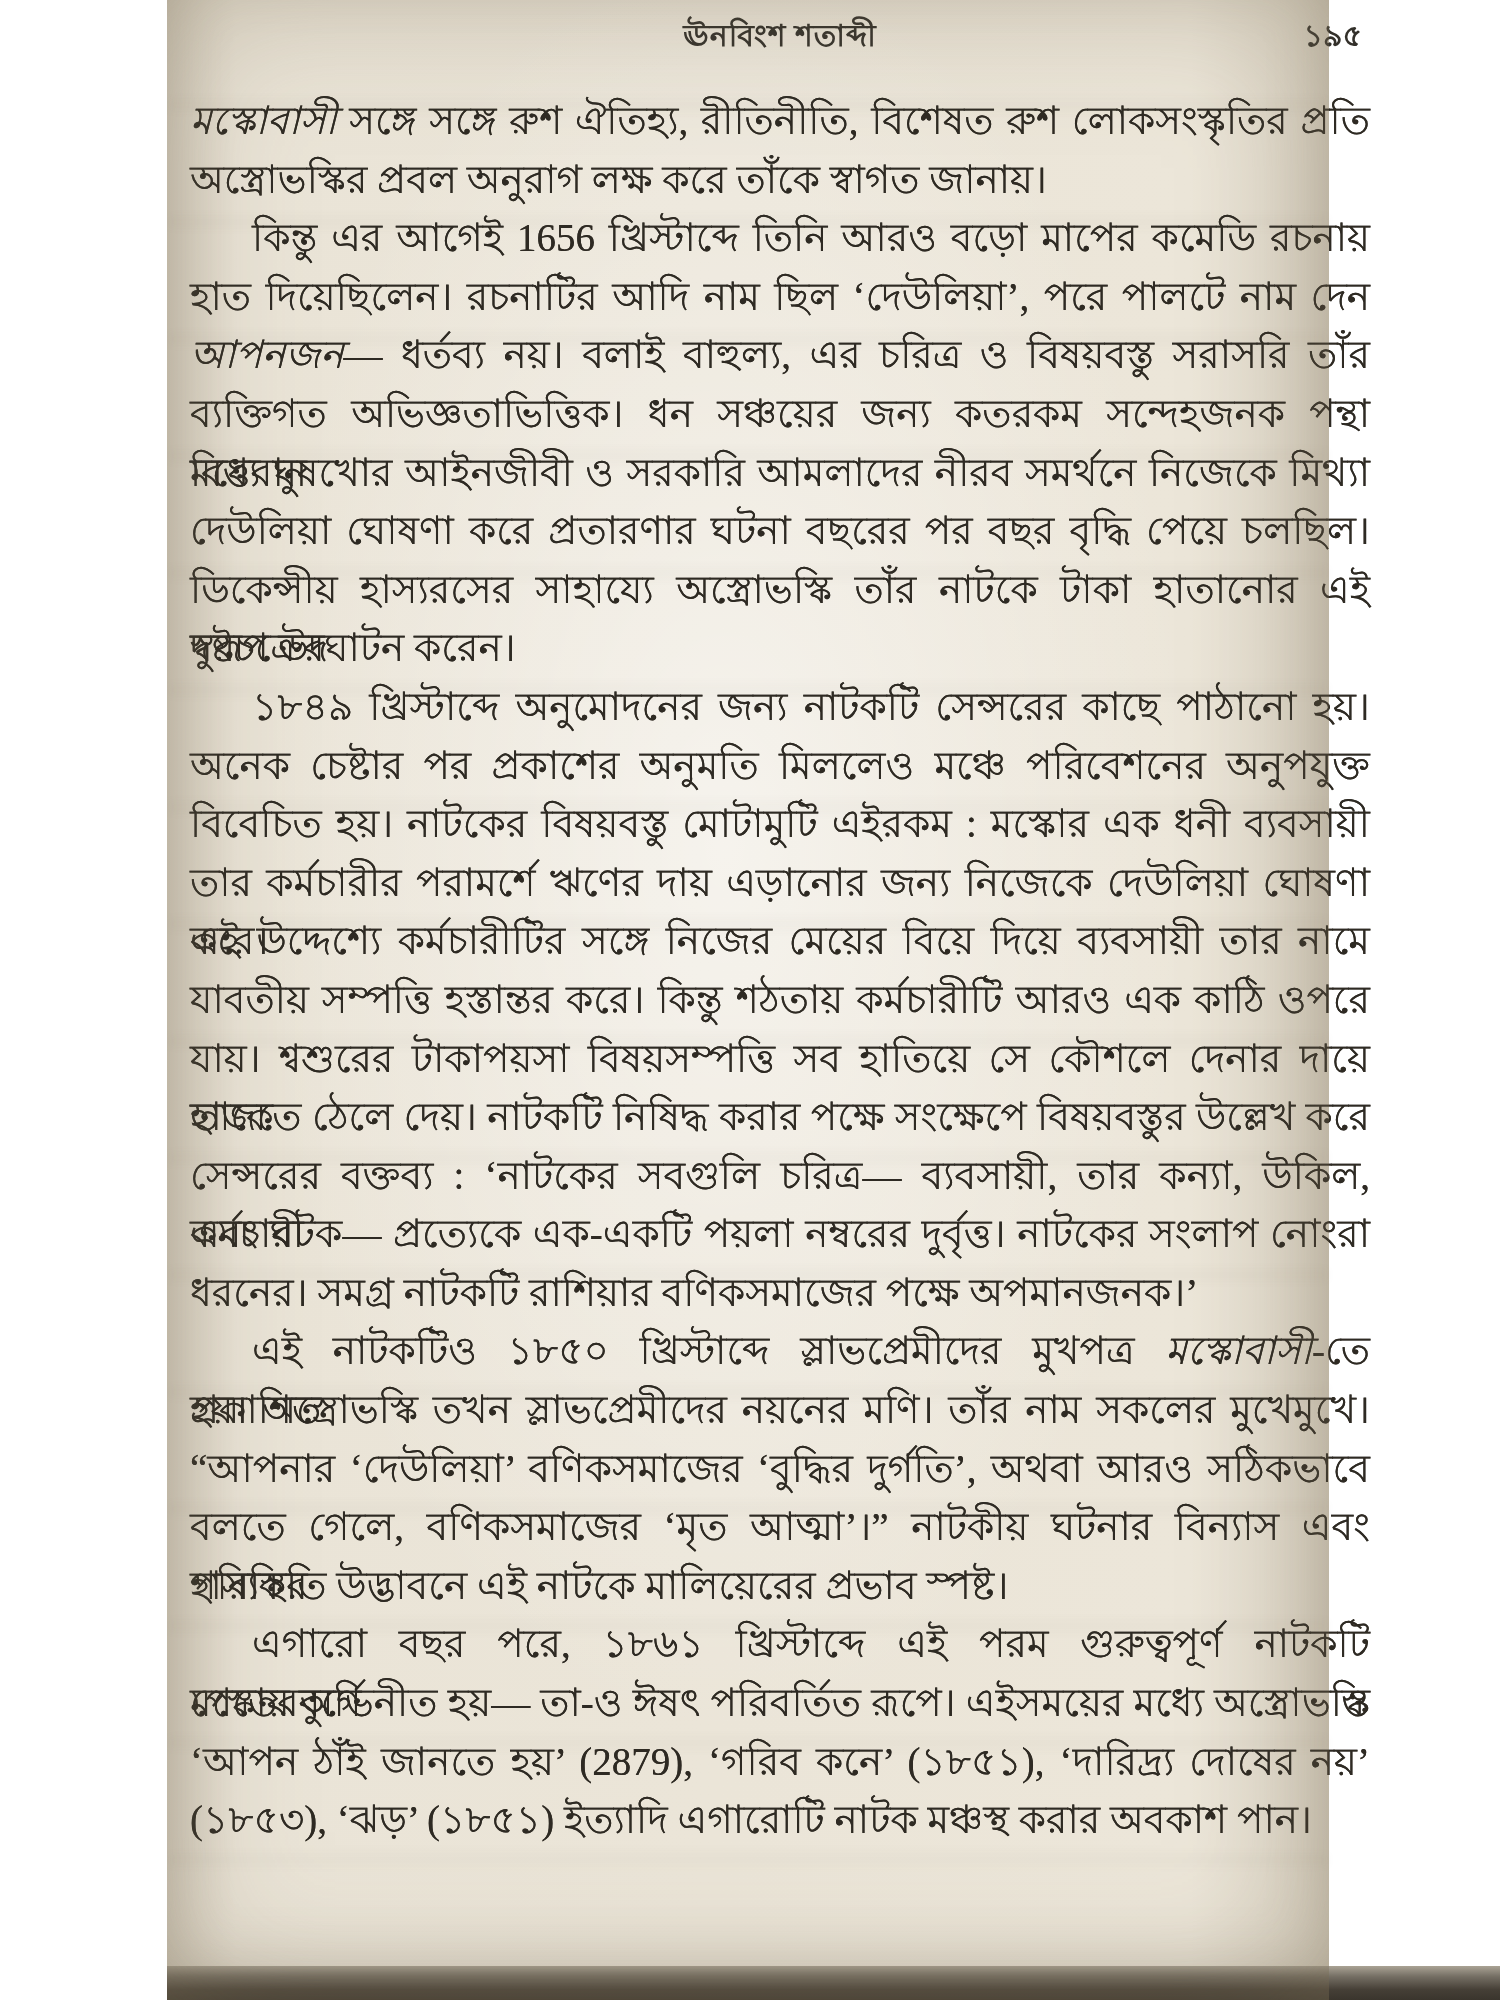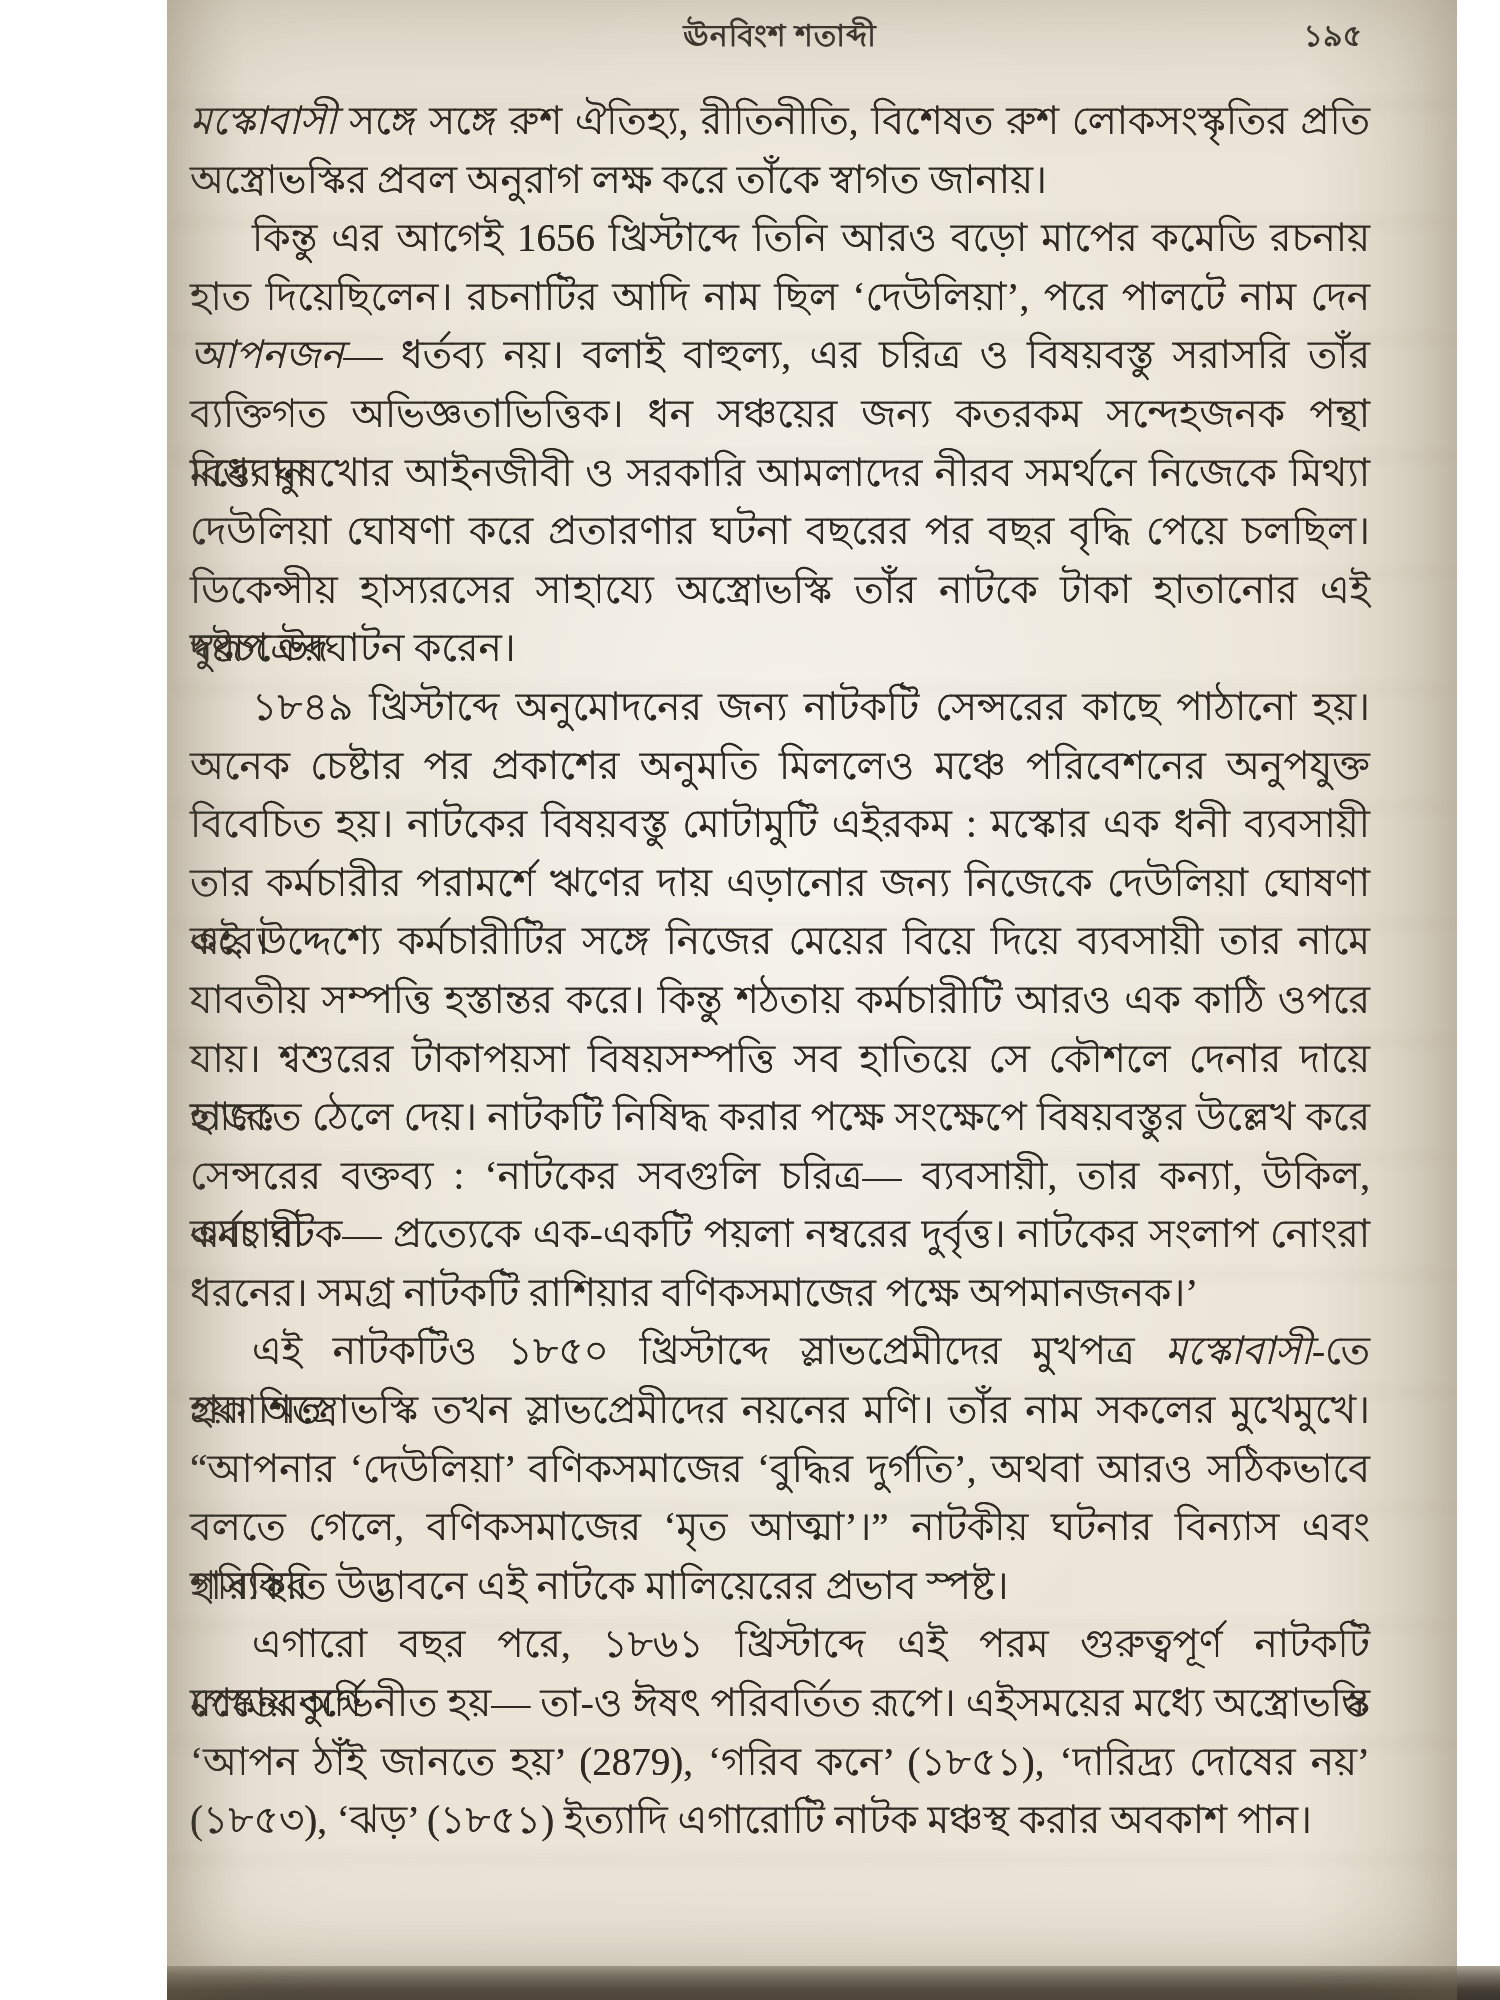--- a/index.html
+++ b/index.html
@@ -5,21 +5,21 @@
   html,body{margin:0;padding:0;}
   body{
     width:1500px;height:2000px;position:relative;background:#ffffff;
     font-family:"Liberation Serif","DejaVu Serif",serif;
     overflow:hidden;
   }
   .scan-margin{
     position:absolute;left:0;top:0;width:167px;height:2000px;background:#ffffff;z-index:3;
   }
   .page{
-    position:absolute;left:167px;top:0;width:1290px;height:2000px;
+    position:absolute;left:167px;top:0;width:1162px;height:2000px;
     background:
       radial-gradient(ellipse at 48% 42%, rgba(255,255,255,.55) 0%, rgba(255,255,255,0) 55%),
       linear-gradient(90deg, #ddd6c8 0%, #eae4d7 6%, #ece6d9 88%, #dcd5c6 100%);
     background-color:#e8e2d5;
   }
   .vignette{
     position:absolute;inset:0;pointer-events:none;
     box-shadow:inset 0 0 140px rgba(125,112,88,.38), inset 0 -30px 60px rgba(110,100,80,.25);
   }
   .ghost{

